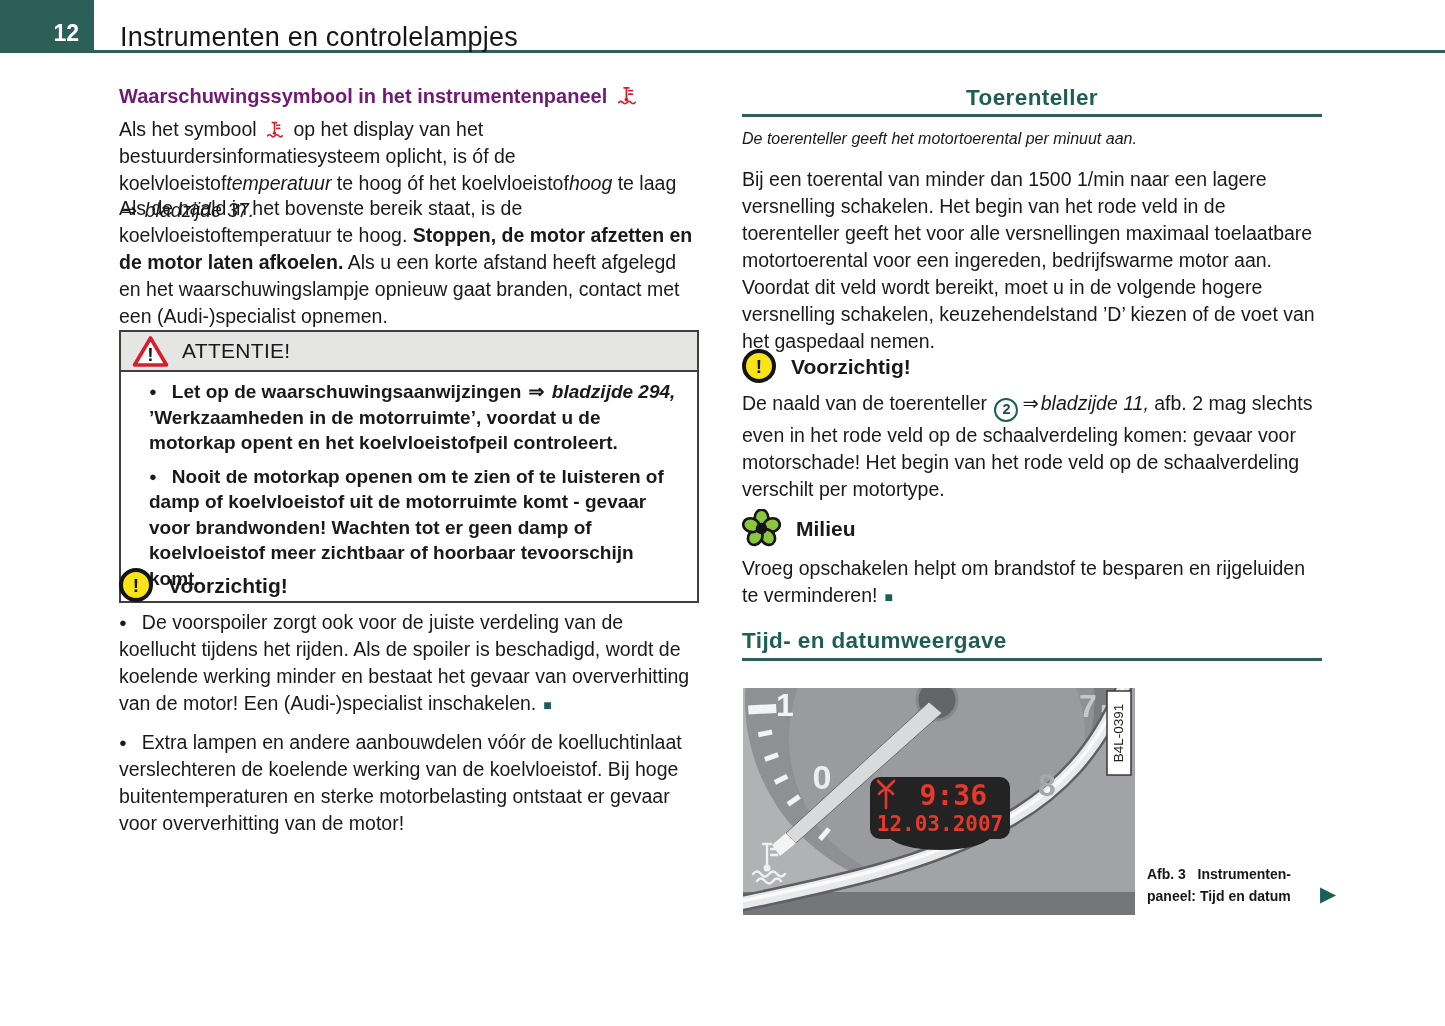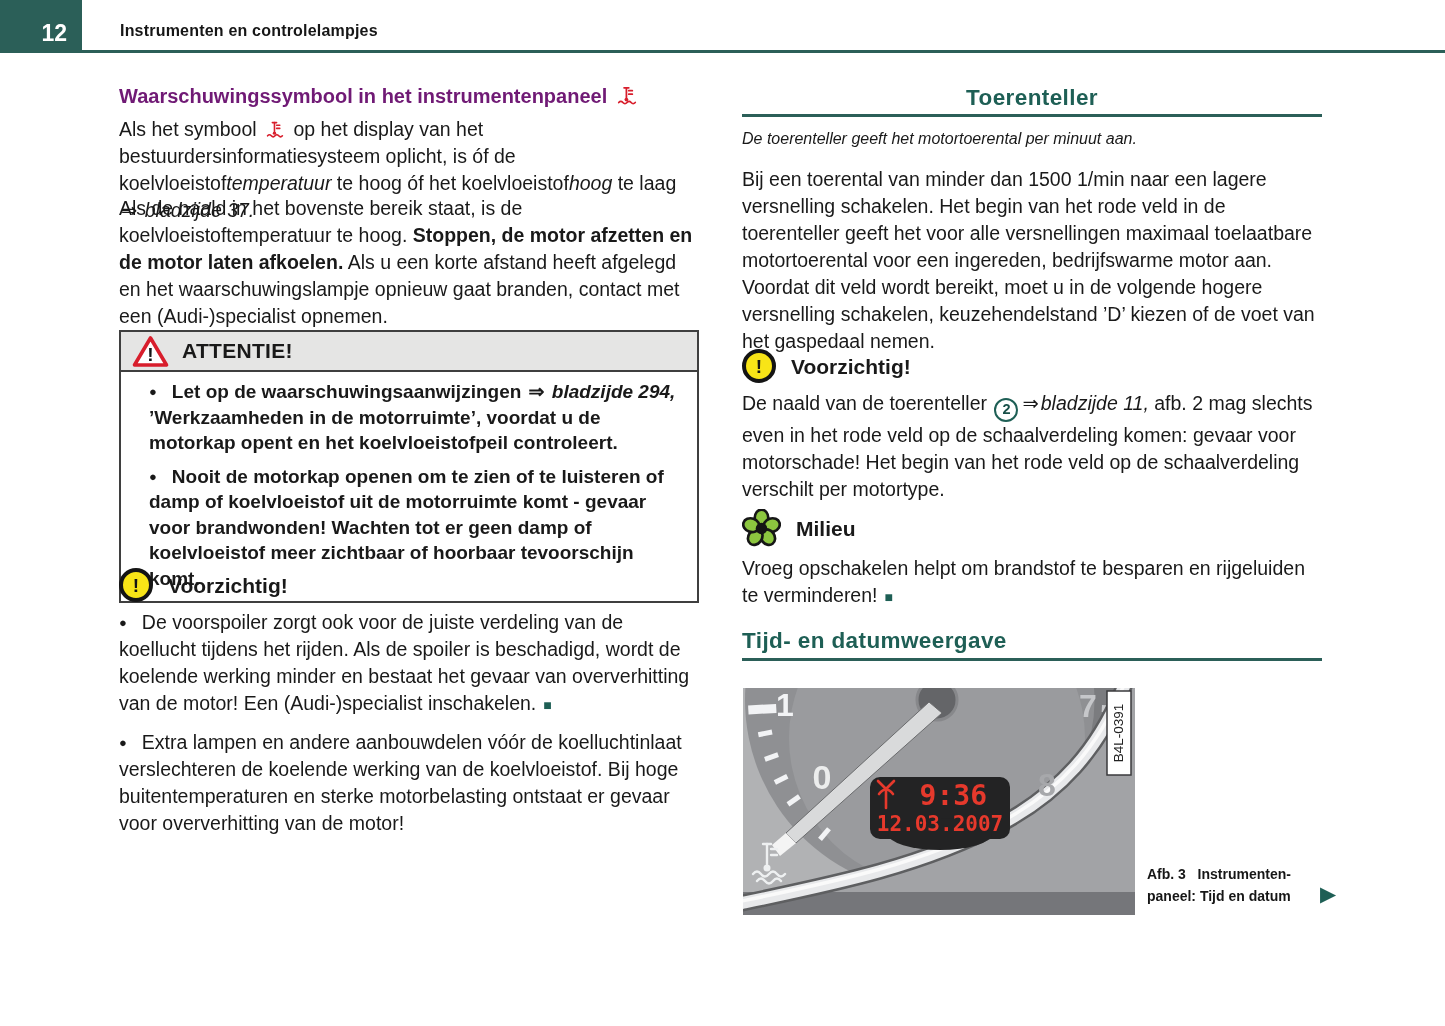--- a/index.html
+++ b/index.html
@@ -6,28 +6,28 @@
   body{
     position:relative;
     width:1445px;height:1026px;
     background:#ffffff;
     font-family:"Liberation Sans", sans-serif;
     color:#191919;
     overflow:hidden;
   }
   
   .page-tab{
-    position:absolute;left:0;top:0;width:82px;height:52px;
+    position:absolute;left:0;top:0;width:94px;height:52px;
     background:#2b5f58;color:#fff;
     display:flex;align-items:flex-end;justify-content:flex-end;
     padding:0 15px 5px 0;box-sizing:border-box;
     font-size:23px;font-weight:bold;
   }
   .header-rule{position:absolute;left:0;top:50px;width:1445px;height:3px;background:#2b5f58;}
-  .page-title{position:absolute;left:120px;top:22px;font-size:16px;font-weight:bold;letter-spacing:.2px;color:#161616;}
+  .page-title{position:absolute;left:120px;top:22px;font-size:27px;font-weight:normal;letter-spacing:.2px;color:#161616;}
 
   
   .blk{position:absolute;left:119px;width:580px;font-size:19.5px;line-height:27px;}
   .rcol{left:742px;}
   .it{font-style:italic;}
   .bd{font-weight:bold;}
   .bullet{font-size:13px;vertical-align:2px;margin-right:15px;}
   .arrow{margin:0 2px;}
   .end-marker{color:#1e5f55;font-size:14px;margin-left:7px;}
 
@@ -40,21 +40,21 @@
   
   .attention{
     position:absolute;left:119px;top:330px;width:580px;
     border:2px solid #3f3f3f;box-sizing:border-box;background:#fff;
   }
   .attention-head{
     background:#e5e5e4;border-bottom:2px solid #3f3f3f;
     height:40px;display:flex;align-items:center;gap:13px;
     padding:0 11px;box-sizing:border-box;
   }
-  .attention-title{font-size:21px;font-weight:bold;letter-spacing:.3px;}
+  .attention-title{font-size:21px;font-weight:normal;letter-spacing:.3px;}
   .attention-body{padding:7px 12px 10px 28px;font-weight:bold;font-size:19px;line-height:25.5px;}
   .attention-body p{margin:0 0 8px 0;}
   .attention-body p:last-child{margin-bottom:0;}
 
   
   .icon-head{display:flex;align-items:center;gap:15px;margin-bottom:7px;text-align:right;}
   .icon-title{font-size:21px;font-weight:bold;}
   .caution-icon{
     width:26px;height:26px;border-radius:50%;
     background:#f8e417;border:4px solid #141414;flex:0 0 auto;

